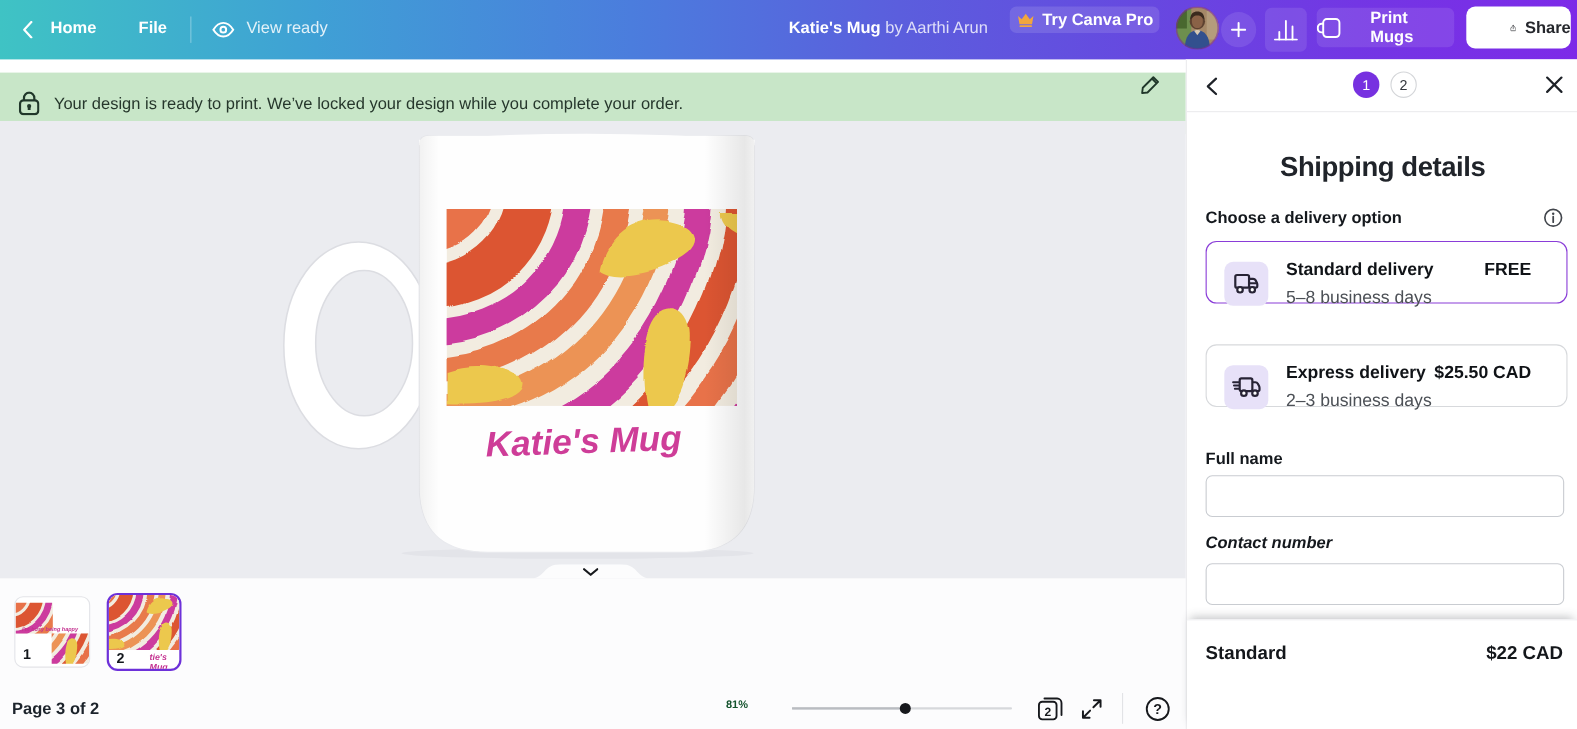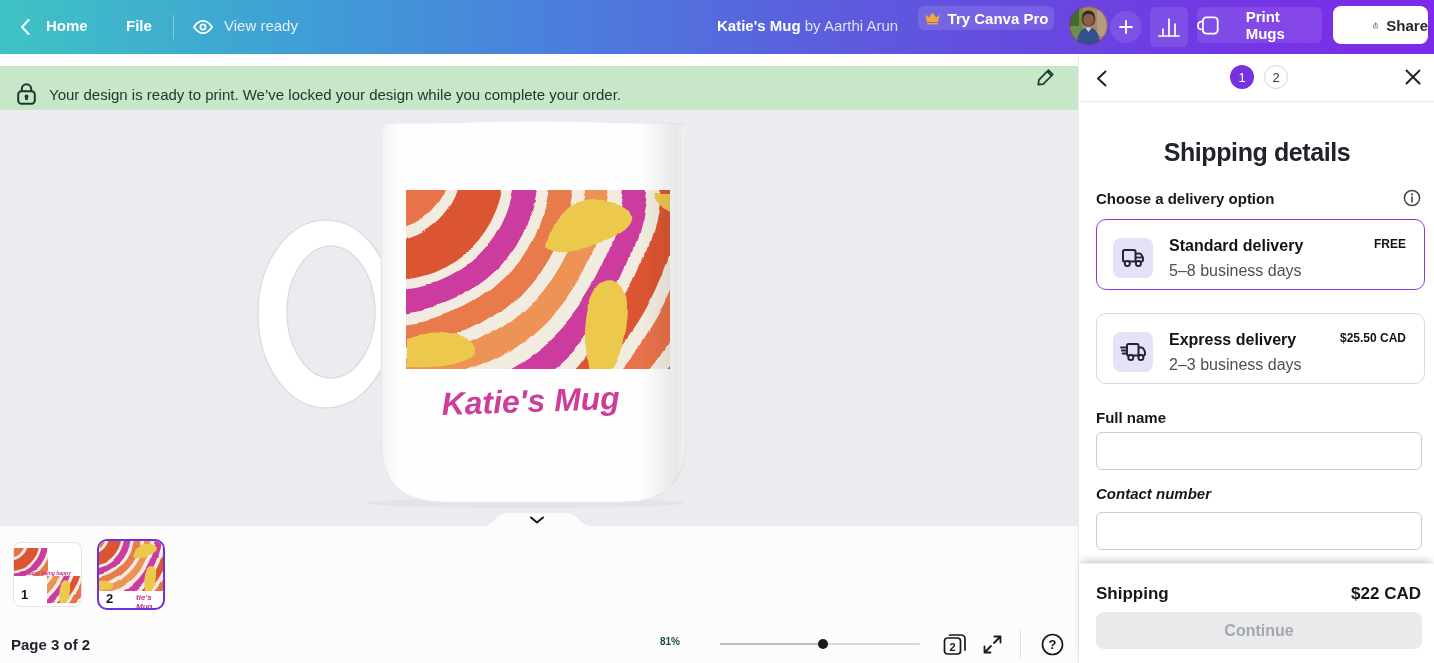--- a/index.html
+++ b/index.html
@@ -53,28 +53,28 @@
 
 .panel { position:absolute; top:54px; left:1078px; width:356px; height:609px; background:#fff; border-left:1px solid #ebecee; }
 .p-head { position:absolute; top:0; left:0; width:356px; height:48px; border-bottom:1px solid #ebecee; }
 .step1 { position:absolute; left:151px; top:11px; width:24px; height:24px; border-radius:50%; background:#7731e0;
   color:#fff; font-size:13px; display:flex; align-items:center; justify-content:center; }
 .step2 { position:absolute; left:185px; top:11px; width:24px; height:24px; border-radius:50%; background:#fff;
   border:1px solid #d4d6d9; color:#33373d; font-size:13px; display:flex; align-items:center; justify-content:center; }
 .p-title { position:absolute; top:84px; left:0; width:356px; text-align:center; font-size:25px; font-weight:bold;
   color:#20242a; letter-spacing:-0.4px; }
 .p-choose { position:absolute; top:136px; left:17px; font-size:15px; font-weight:bold; color:#14181d; }
-.card { position:absolute; left:17px; width:329px; height:71px; border-radius:10px; background:#fff; }
+.card { position:absolute; left:17px; width:329px; height:57px; border-radius:10px; background:#fff; }
 .card.sel { top:165px; border:1.5px solid #8a3dd8; }
 .card.uns { top:259px; border:1px solid #d7d9dc; }
 .card .tile { position:absolute; left:16px; top:18px; width:40px; height:40px; border-radius:8px; background:#e7e1f8;
   display:flex; align-items:center; justify-content:center; }
 .card .t1 { position:absolute; left:72px; top:17px; font-size:16px; font-weight:bold; color:#101317; }
 .card .t2 { position:absolute; left:72px; top:42px; font-size:16px; color:#4c5056; }
-.card .pr { position:absolute; right:18px; top:17px; font-size:12px; font-weight:bold; color:#101317; }
+.card .pr { position:absolute; right:32px; top:17px; font-size:16px; font-weight:bold; color:#101317; }
 .p-label { position:absolute; left:17px; font-size:15px; font-weight:bold; color:#14181d; }
 .p-input { position:absolute; left:17px; width:326px; height:38px; border:1px solid #c9ccd1; border-radius:6px; background:#fff; }
 .p-foot { position:absolute; left:0; top:509px; width:355px; height:100px; background:#fff; box-shadow:0 -5px 8px -3px rgba(60,63,70,0.30); border-top:1px solid #f0f0f2; }
 .p-sub { position:absolute; left:17px; top:20px; font-size:17px; font-weight:bold; color:#14171b; }
 .p-amt { position:absolute; right:13px; top:20px; font-size:17px; font-weight:bold; color:#14171b; }
 .p-btn { position:absolute; left:17px; top:48px; width:326px; height:37px; background:#e9eaec; border-radius:8px;
   display:flex; align-items:center; justify-content:center; font-size:16px; font-weight:bold; color:#a4a7ab; }
 </style>
 </head>
 <body>
@@ -294,23 +294,22 @@
     <div class="t2">2–3 business days</div>
     <div class="pr">$25.50 CAD</div>
   </div>
 
   <div class="p-label" style="top:355px;">Full name</div>
   <div class="p-input" style="top:378px;"></div>
   <div class="p-label" style="top:431px;font-style:italic;">Contact number</div>
   <div class="p-input" style="top:458px;"></div>
 
   <div class="p-foot">
-    <div class="p-sub">Shipping</div>
+    <div class="p-sub">Standard</div>
     <div class="p-amt">$22 CAD</div>
-    <div class="p-btn">Continue</div>
   </div>
 </div>
 
 <svg class="abs" style="left:1069px; top:6px;" width="39" height="39" viewBox="0 0 39 39">
   <defs>
       <clipPath id="avclip">
         <circle cx="19.5" cy="19.5" r="19.5"></circle>
       </clipPath>
     </defs>
   <g clip-path="url(#avclip)">

